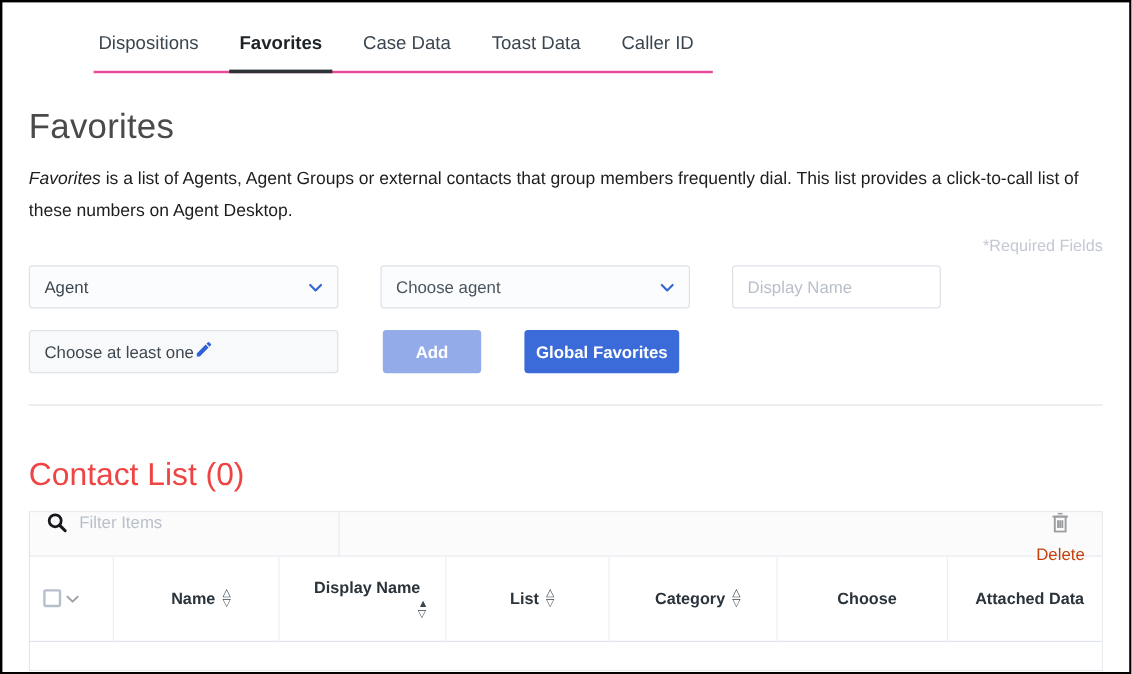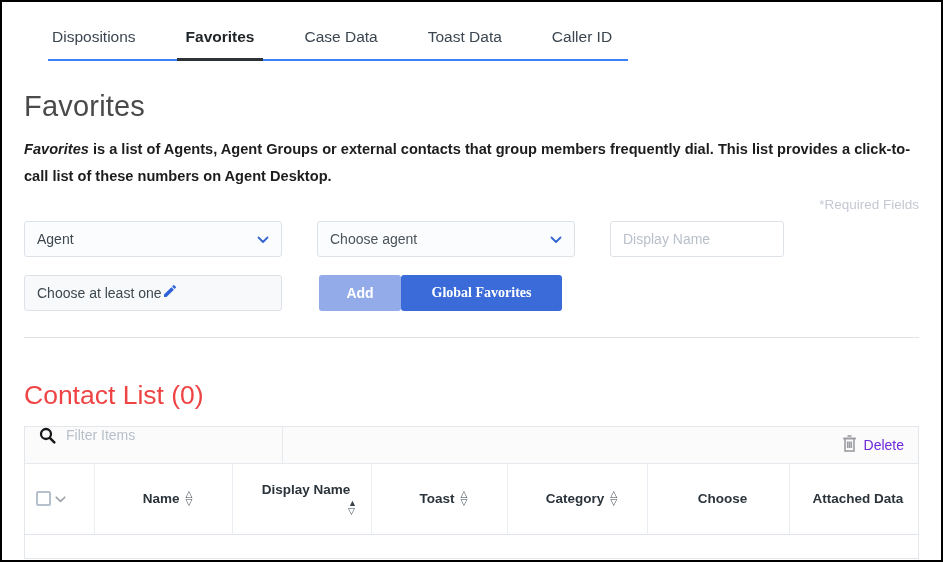--- a/index.html
+++ b/index.html
@@ -1,59 +1,59 @@
 <!DOCTYPE html>
 <html><head>
 <meta charset="utf-8">
 <style>
   * { margin:0; padding:0; box-sizing:border-box; }
   body { background:#fff; font-family:"Liberation Sans","DejaVu Sans",sans-serif; }
   .frame { width:943px; height:562px; border:2px solid #000; background:#fff; overflow:hidden; position:relative; }
 
   
   .tabs-wrap { padding:26px 0 0 46px; }
-  .tabs { display:inline-flex; gap:46px; border-bottom:2px solid #3b82f6; padding:0 14px 0 2px; }
+  .tabs { display:inline-flex; gap:30px; border-bottom:2px solid #ec4899; padding:0 14px 0 2px;margin-left:30px; }
   .tab { font-size:15.5px; color:#3c4650; padding:0 2px 13px; cursor:pointer; position:relative; white-space:nowrap; }
   .tab.active { font-weight:bold; color:#1e2327; }
   .tab.active::after { content:""; position:absolute; left:-7px; right:-7px; bottom:-2px; height:3px; background:#2e3338; }
 
   .content { padding:0 22px; }
   .page-title { margin-top:29px; font-size:29px; font-weight:400; color:#4a4a4a; letter-spacing:.2px; }
-  .desc { margin-top:13px; font-size:14.6px; color:#1d1d1d; line-height:1.85; max-width:903px;font-weight:bold; }
+  .desc { margin-top:13px; font-size:14.6px; color:#1d1d1d; line-height:1.85; max-width:903px; }
   .desc .it { font-style:italic; }
   .required { text-align:right; color:#c3c8d2; font-size:13.5px; margin-top:7px; }
 
   
   .form-row1 { display:flex; gap:35px; margin-top:9px; }
   .form-row2 { display:flex; margin-top:18px; align-items:center; }
   .field { height:36px; border:1px solid #dde2e8; border-radius:3px; background:#fbfcfd;
            display:flex; align-items:center; padding:0 12px; font-size:14px; color:#3e4850; }
   .select { width:258px; justify-content:space-between; cursor:pointer; }
   .textinput { width:174px; background:#fff; border:1px solid #dde2e8; border-radius:3px; height:36px;
                padding:0 12px; font-size:14px; color:#3e4850; outline:none; font-family:inherit; }
   .textinput::placeholder { color:#b9c0ca; }
   .choose { width:258px; justify-content:flex-start; background:#f8f9fa; cursor:pointer; }
   .placeholder-text { color:#4a545c; }
   .btn { height:36px; border:none; border-radius:3px; color:#fff; font-weight:bold; font-size:14px;
          font-family:inherit; cursor:pointer; }
   .btn-add { margin-left:37px; width:82px; background:#93abe9; }
-  .btn-gf { width:161px; background:#3b6bd8;font-family:Liberation Serif, serif; }
+  .btn-gf { margin-left:36px; width:129px; background:#3b6bd8; }
 
   .divider { border:none; border-top:1px solid #e3e3e3; margin-top:26px; }
 
   .list-title { margin-top:42px; font-size:26.5px; font-weight:400; color:#ef4444; }
 
   
   .table { margin-top:15px; border:1px solid #e3e6eb; }
   .filter-row { display:flex; height:37px; background:#fbfbfc; border-bottom:1px solid #e6e9ee; align-items:stretch; }
   .filter-cell { width:258px; display:flex; align-items:flex-start; padding:0 10px 0 14px; border-right:1px solid #e6e9ee; gap:10px; }
   .filter-input { border:none; background:transparent; font-size:14px; color:#333; width:100%; outline:none; font-family:inherit; }
   .filter-input::placeholder { color:#b9c0ca; }
   .filter-spacer { flex:1; }
-  .delete-btn { display:flex; align-items:center; gap:7px; color:#6d28d9; font-size:14px; padding:0 14px; cursor:pointer; }
+  .delete-btn { display:flex; align-items:center; gap:7px; color:#c2410c; font-size:14px; padding:0 14px; cursor:pointer;flex-direction:column; }
 
   .header-row { display:flex; height:71px; background:#fff; border-bottom:1px solid #dfe4ef; }
   .th { border-right:1px solid #ebeef3; display:flex; align-items:center; padding:0 12px 0 20px;
         font-size:13.5px; font-weight:bold; color:#2b333b; }
   .th:last-child { border-right:none; }
   .th-inner { display:flex; flex:1; align-items:center; justify-content:center; gap:6px; }
   .th-inner.wrap { flex-direction:column; justify-content:center; align-items:center; gap:3px; }
   .th-inner.wrap .sort { align-self:flex-end; margin-right:2px; }
   .c0 { width:70px; padding:0 8px 0 11px; gap:4px; }
   .c1 { width:138px; } .c2 { width:139px; } .c3 { width:136px; } .c4 { width:140px; } .c5 { width:142px; }
@@ -175,21 +175,21 @@
           <div class="th-inner wrap">
             <span>Display Name</span>
             <span class="sort asc">
                 <span class="up"></span>
                 <span class="down"></span>
               </span>
           </div>
         </div>
         <div class="th c3">
           <div class="th-inner">
-            <span>Toast</span>
+            <span>List</span>
             <span class="sort">
                 <span class="up"></span>
                 <span class="down"></span>
               </span>
           </div>
         </div>
         <div class="th c4">
           <div class="th-inner">
             <span>Category</span>
             <span class="sort">

